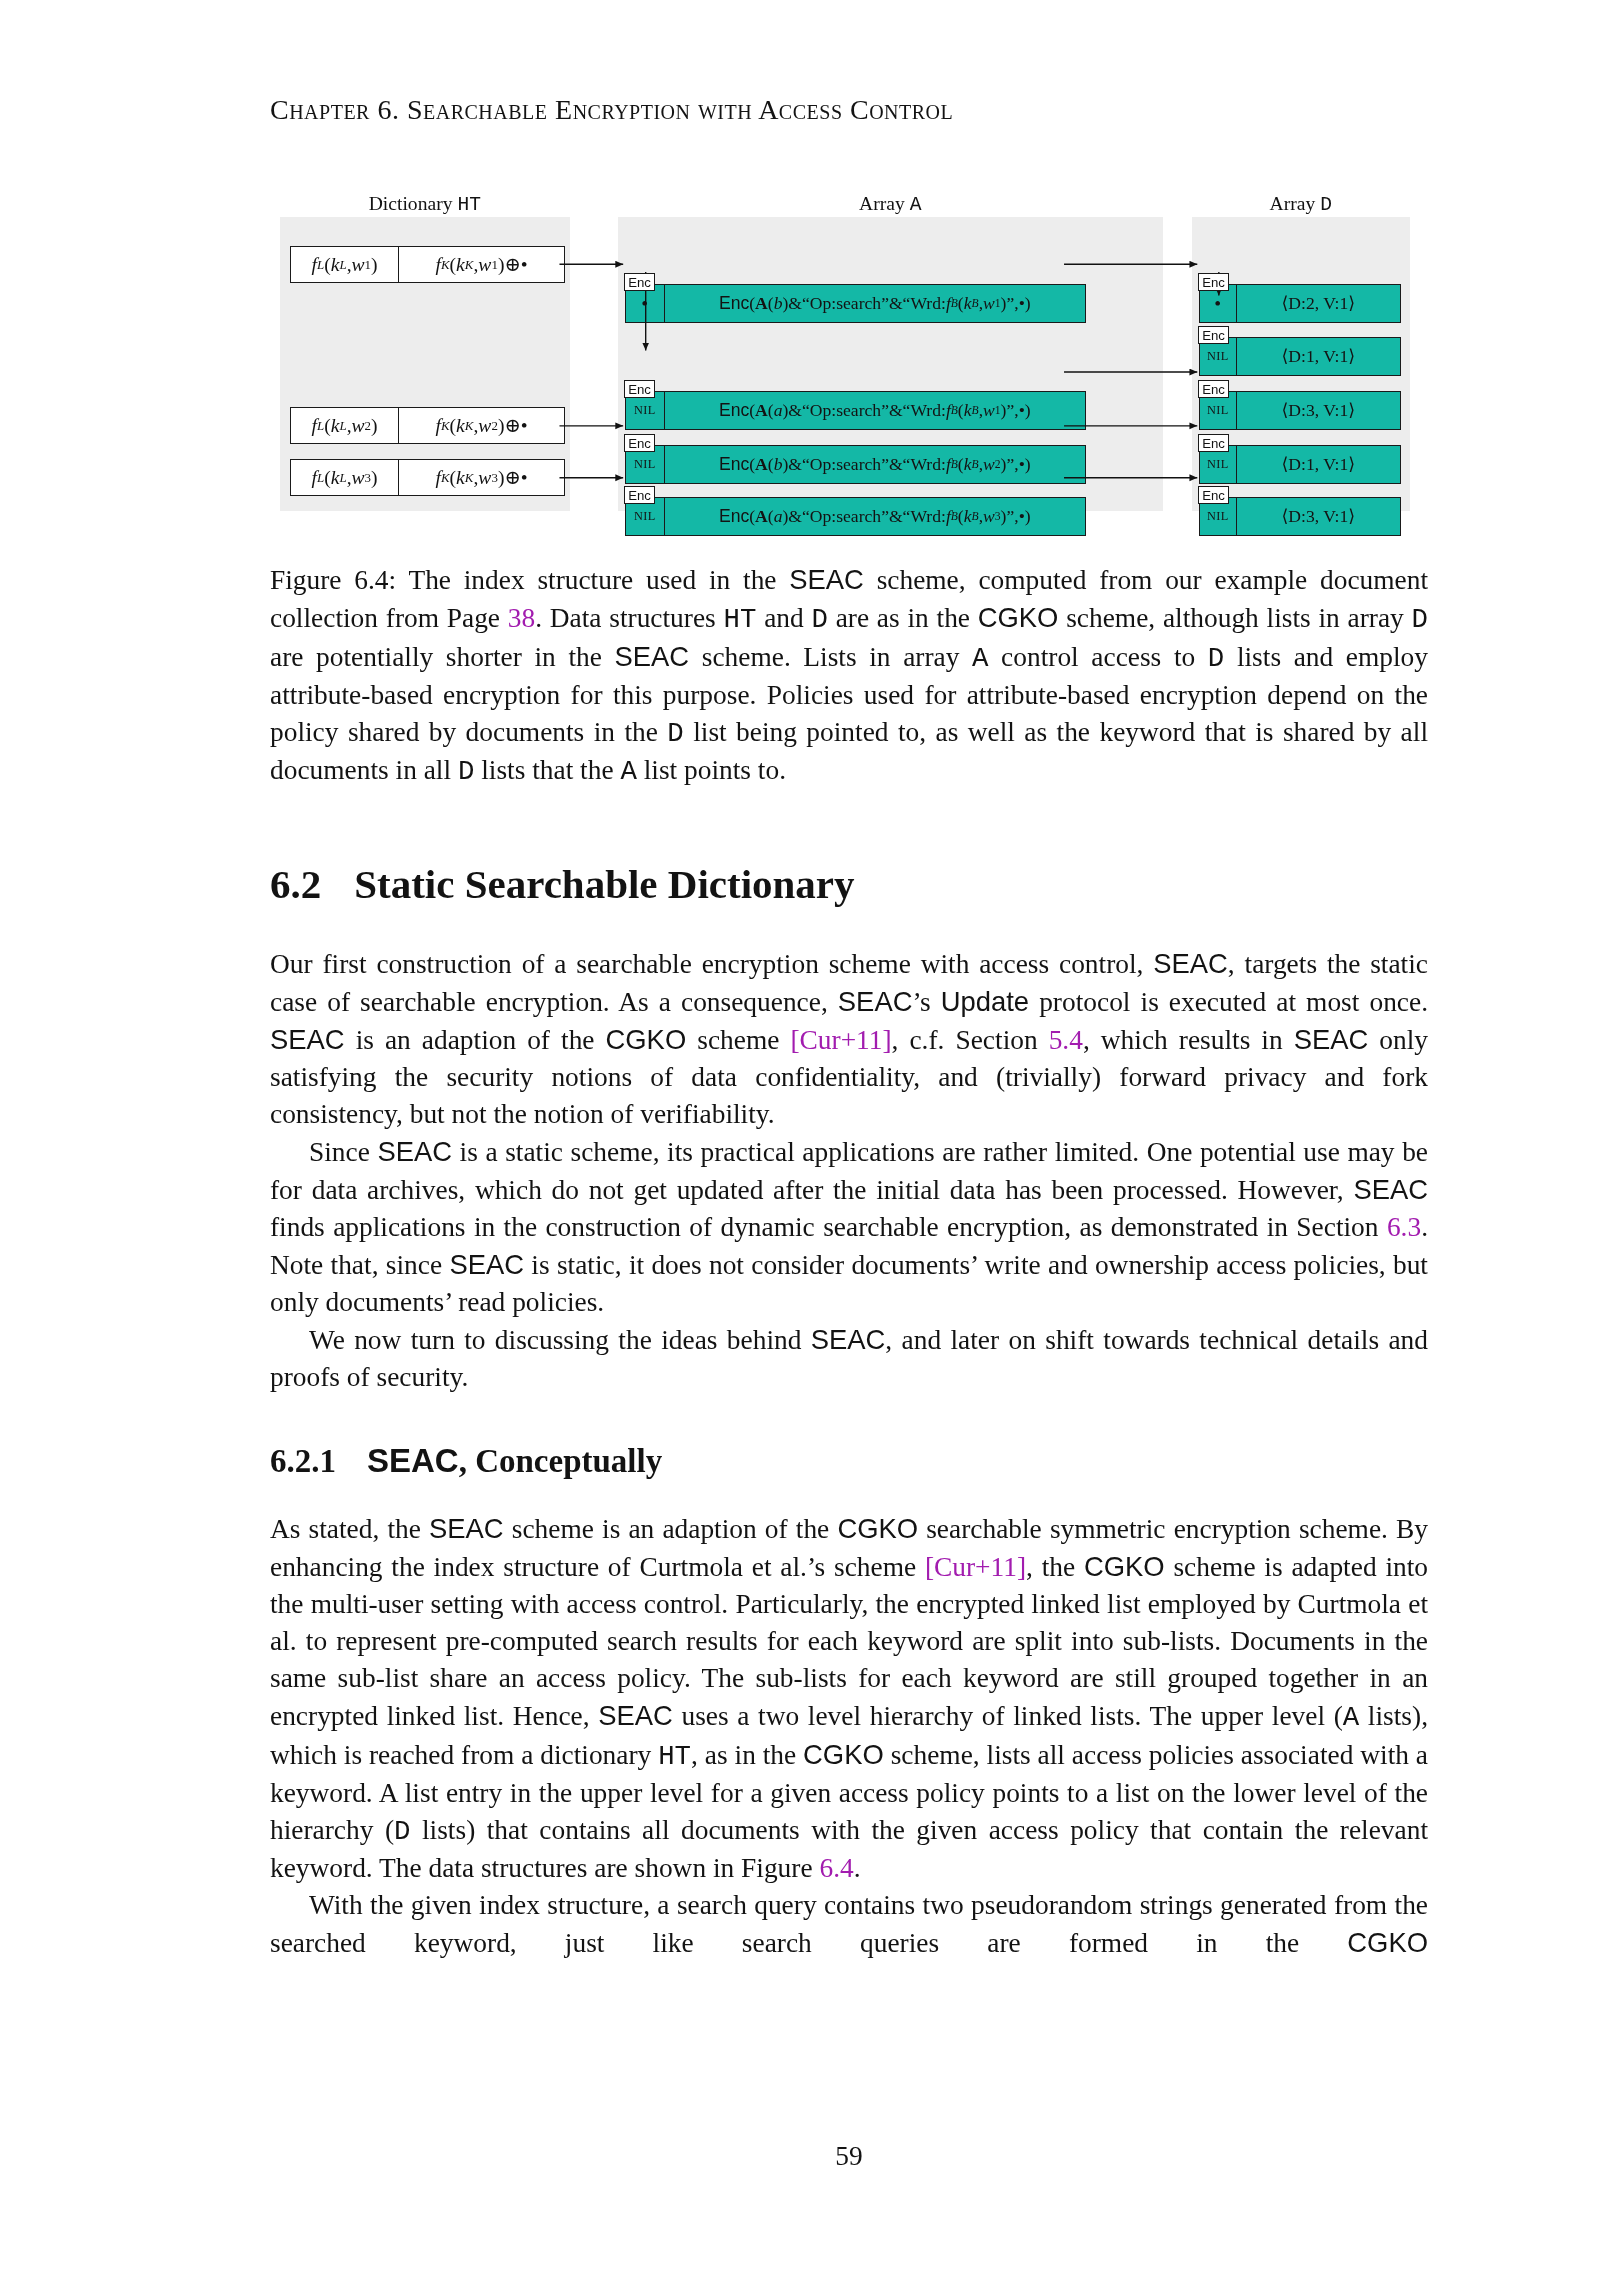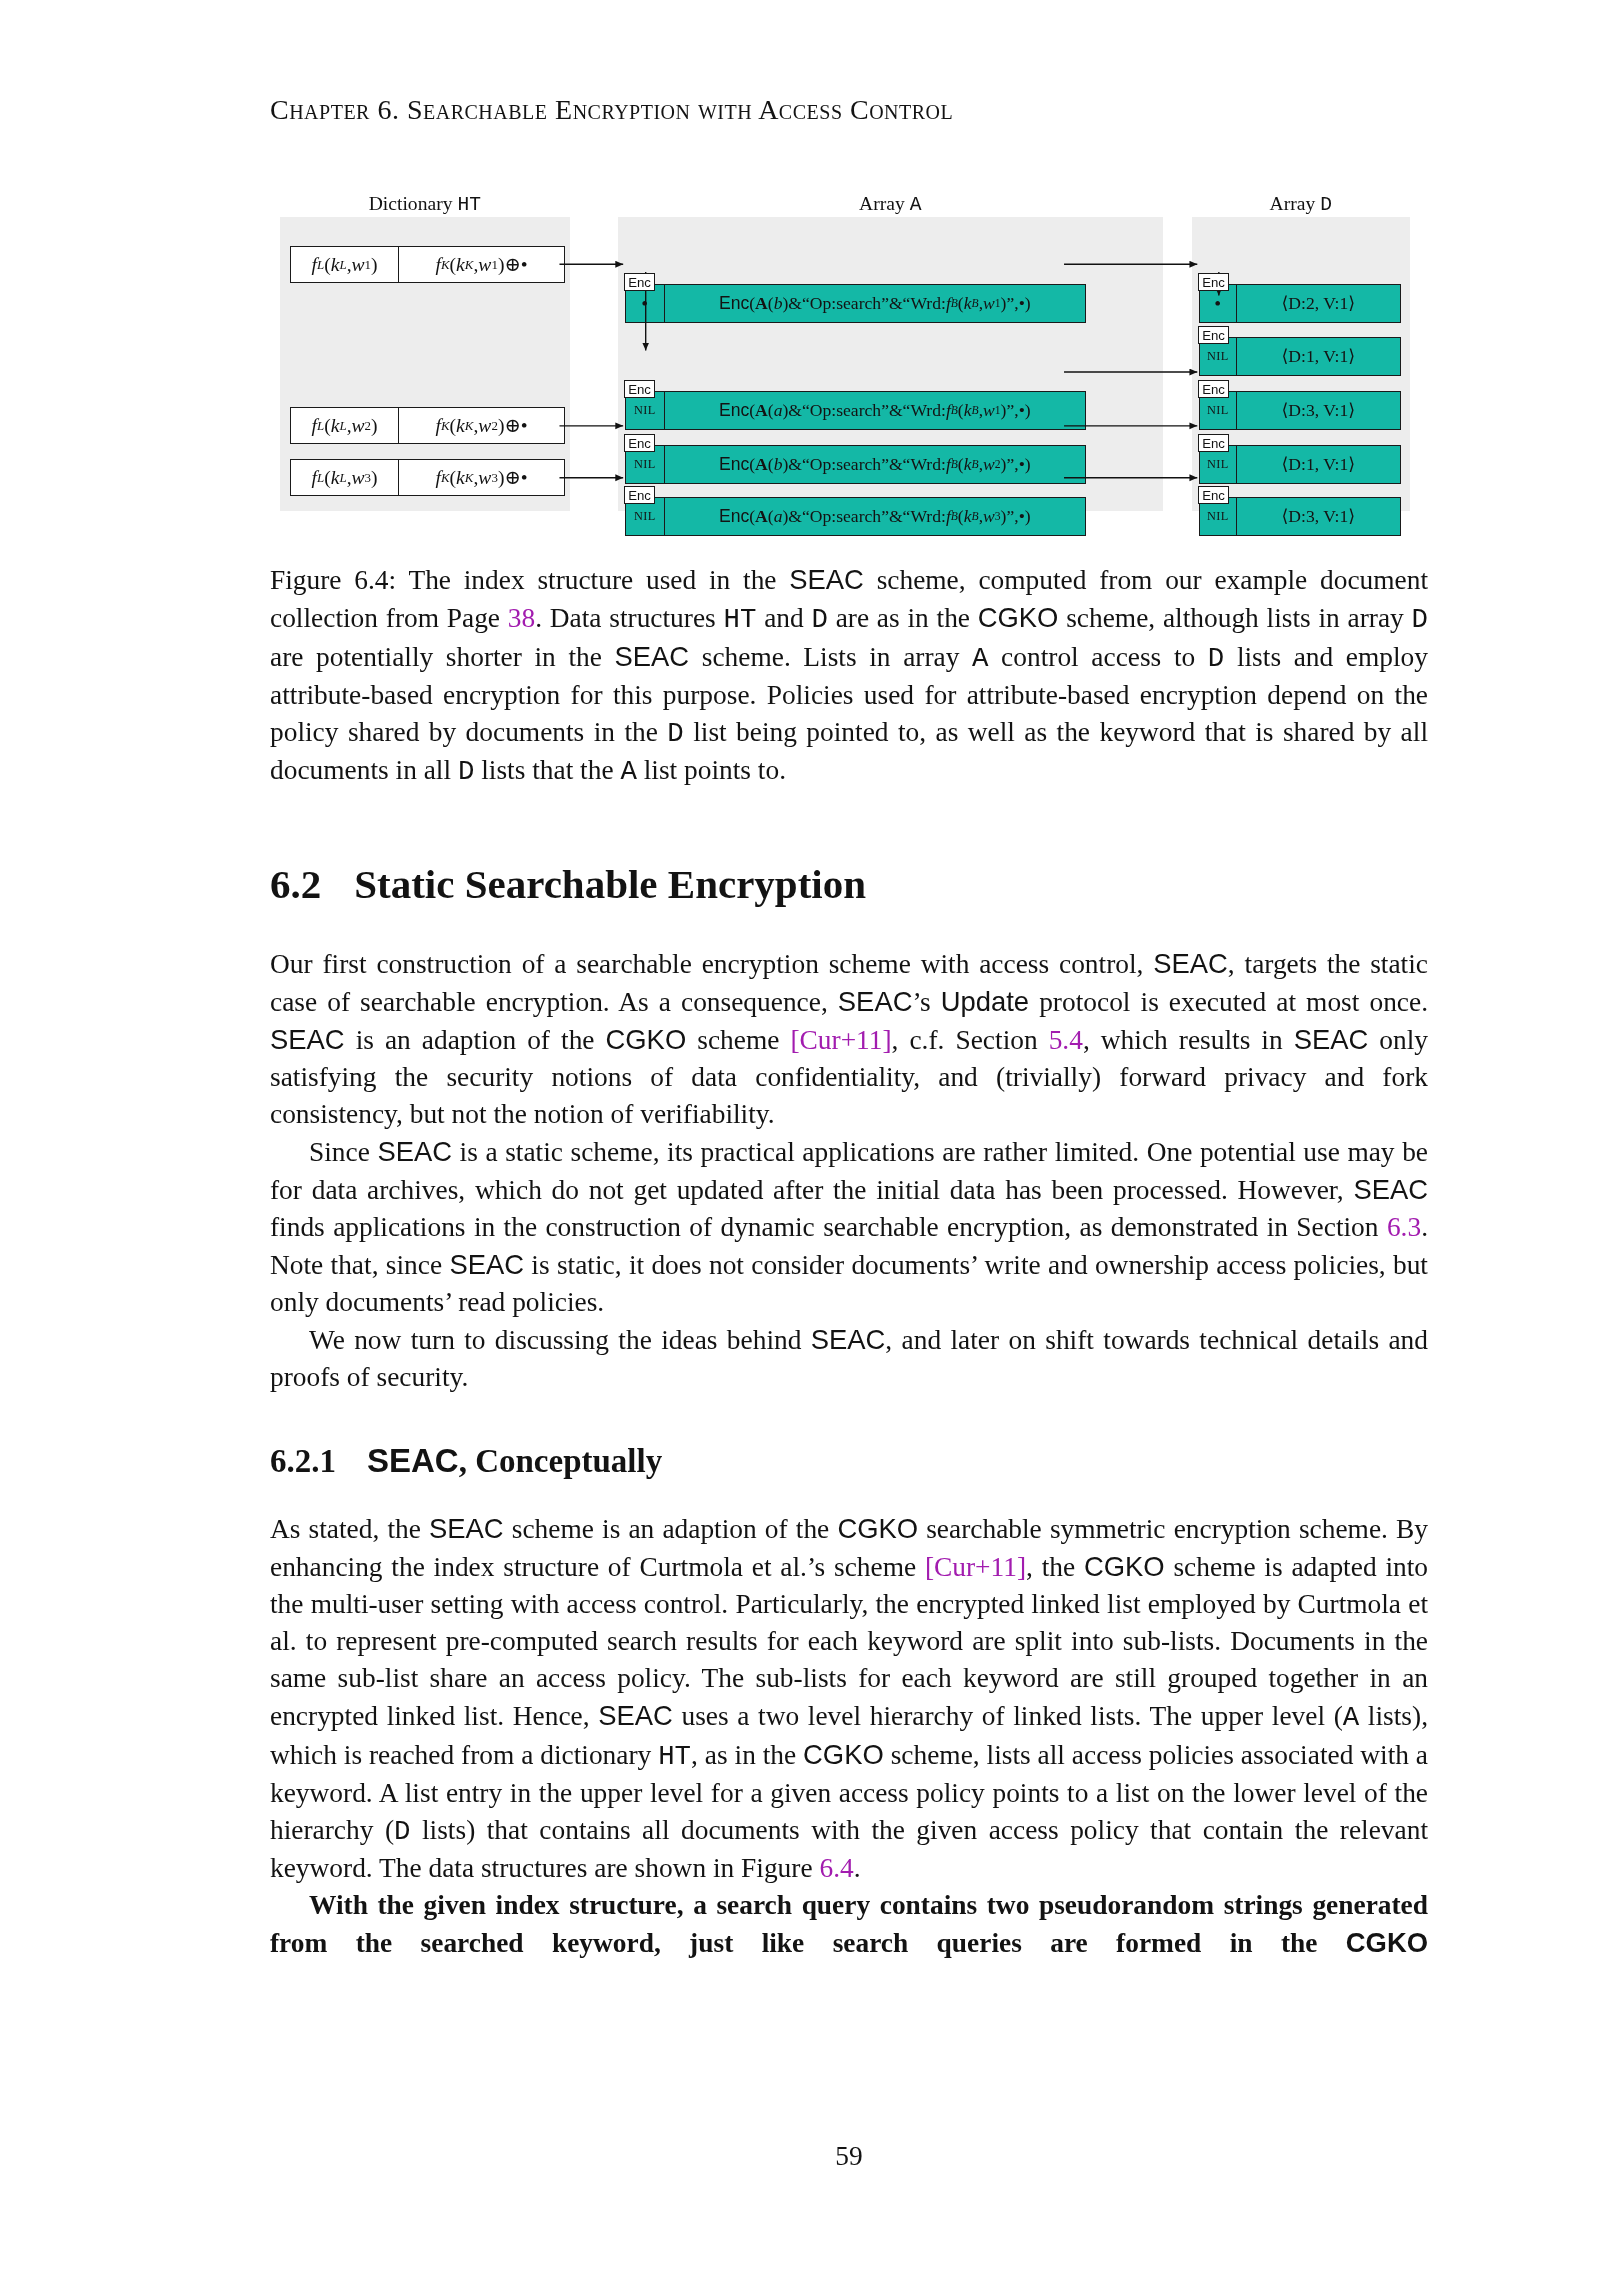--- a/index.html
+++ b/index.html
@@ -47,21 +47,21 @@
   .arrows { position:absolute; left:0; top:0; pointer-events:none; }
 
   
   .caption { margin-top:45px; font-size:27.4px; line-height:37px; text-align:justify; }
   .section-heading { margin:71px 0 37px; font-size:41px; line-height:47px; font-weight:bold; }
   .section-heading .sec-num { margin-right:33px; }
   .subsection-heading { margin:45px 0 29px; font-size:33px; line-height:39px; font-weight:bold; }
   .subsection-heading .sec-num { margin-right:31px;text-align:center; }
   .body-par { font-size:27.4px; line-height:37px; text-align:justify; }
   .indent { text-indent:39px; }
-  .last-justify { text-align-last:justify;font-weight:bold; }
+  .last-justify { text-align-last:justify; }
   .page-footer { position:absolute; left:270px; top:2141px; width:1158px; text-align:center; font-size:27.4px; }
 
   
   .sg-rm { }
   .sg-it { font-style:italic; }
   .sg-sf { font-family:"Liberation Sans","DejaVu Sans",sans-serif; }
   .sg-tt { font-family:"Liberation Mono","DejaVu Sans Mono",monospace; }
   .sg-sub,.sg-subit { font-size:66%; vertical-align:-0.28em; }
   .sg-subit { font-style:italic; }
   .sg-link { color:#a21caf; }
@@ -300,21 +300,21 @@
             <line x1="800" y1="253" x2="936" y2="253" marker-end="url(#ah)"></line>
             <line x1="800" y1="306" x2="936" y2="306" marker-end="url(#ah)"></line>
             <line x1="958" y1="96" x2="958" y2="120" marker-end="url(#ah)"></line>
           </g>
         </svg>
       </div>
 
       <figcaption class="caption"><span class="sg-rm">Figure 6.4: The index structure used in the </span><span class="sg-sf">SEAC</span><span class="sg-rm"> scheme, computed from our example document collection from Page </span><span class="sg-link">38</span><span class="sg-rm">. Data structures </span><span class="sg-tt">HT</span><span class="sg-rm"> and </span><span class="sg-tt">D</span><span class="sg-rm"> are as in the </span><span class="sg-sf">CGKO</span><span class="sg-rm"> scheme, although lists in array </span><span class="sg-tt">D</span><span class="sg-rm"> are potentially shorter in the </span><span class="sg-sf">SEAC</span><span class="sg-rm"> scheme. Lists in array </span><span class="sg-tt">A</span><span class="sg-rm"> control access to </span><span class="sg-tt">D</span><span class="sg-rm"> lists and employ attribute-based encryption for this purpose. Policies used for attribute-based encryption depend on the policy shared by documents in the </span><span class="sg-tt">D</span><span class="sg-rm"> list being pointed to, as well as the keyword that is shared by all documents in all </span><span class="sg-tt">D</span><span class="sg-rm"> lists that the </span><span class="sg-tt">A</span><span class="sg-rm"> list points to.</span></figcaption>
     </figure>
 
-    <h2 class="section-heading"><span class="sec-num">6.2</span><span>Static Searchable Encryption</span></h2>
+    <h2 class="section-heading"><span class="sec-num">6.2</span><span>Static Searchable Dictionary</span></h2>
 
     <p class="body-par"><span class="sg-rm">Our first construction of a searchable encryption scheme with access control, </span><span class="sg-sf">SEAC</span><span class="sg-rm">, targets the static case of searchable encryption. As a consequence, </span><span class="sg-sf">SEAC</span><span class="sg-rm">’s </span><span class="sg-sf">Update</span><span class="sg-rm"> protocol is executed at most once. </span><span class="sg-sf">SEAC</span><span class="sg-rm"> is an adaption of the </span><span class="sg-sf">CGKO</span><span class="sg-rm"> scheme </span><span class="sg-link">[Cur+11]</span><span class="sg-rm">, c.f. Section </span><span class="sg-link">5.4</span><span class="sg-rm">, which results in </span><span class="sg-sf">SEAC</span><span class="sg-rm"> only satisfying the security notions of data confidentiality, and (trivially) forward privacy and fork consistency, but not the notion of verifiability.</span></p>
     <p class="body-par indent"><span class="sg-rm">Since </span><span class="sg-sf">SEAC</span><span class="sg-rm"> is a static scheme, its practical applications are rather limited. One potential use may be for data archives, which do not get updated after the initial data has been processed. However, </span><span class="sg-sf">SEAC</span><span class="sg-rm"> finds applications in the construction of dynamic searchable encryption, as demonstrated in Section </span><span class="sg-link">6.3</span><span class="sg-rm">. Note that, since </span><span class="sg-sf">SEAC</span><span class="sg-rm"> is static, it does not consider documents’ write and ownership access policies, but only documents’ read policies.</span></p>
     <p class="body-par indent"><span class="sg-rm">We now turn to discussing the ideas behind </span><span class="sg-sf">SEAC</span><span class="sg-rm">, and later on shift towards technical details and proofs of security.</span></p>
 
     <h3 class="subsection-heading"><span class="sec-num">6.2.1</span><span><span class="sg-sf">SEAC</span><span class="sg-rm">, Conceptually</span></span></h3>
 
     <p class="body-par"><span class="sg-rm">As stated, the </span><span class="sg-sf">SEAC</span><span class="sg-rm"> scheme is an adaption of the </span><span class="sg-sf">CGKO</span><span class="sg-rm"> searchable symmetric encryption scheme. By enhancing the index structure of Curtmola et al.’s scheme </span><span class="sg-link">[Cur+11]</span><span class="sg-rm">, the </span><span class="sg-sf">CGKO</span><span class="sg-rm"> scheme is adapted into the multi-user setting with access control. Particularly, the encrypted linked list employed by Curtmola et al. to represent pre-computed search results for each keyword are split into sub-lists. Documents in the same sub-list share an access policy. The sub-lists for each keyword are still grouped together in an encrypted linked list. Hence, </span><span class="sg-sf">SEAC</span><span class="sg-rm"> uses a two level hierarchy of linked lists. The upper level (</span><span class="sg-tt">A</span><span class="sg-rm"> lists), which is reached from a dictionary </span><span class="sg-tt">HT</span><span class="sg-rm">, as in the </span><span class="sg-sf">CGKO</span><span class="sg-rm"> scheme, lists all access policies associated with a keyword. A list entry in the upper level for a given access policy points to a list on the lower level of the hierarchy (</span><span class="sg-tt">D</span><span class="sg-rm"> lists) that contains all documents with the given access policy that contain the relevant keyword. The data structures are shown in Figure </span><span class="sg-link">6.4</span><span class="sg-rm">.</span></p>
     <p class="body-par indent last-justify"><span class="sg-rm">With the given index structure, a search query contains two pseudorandom strings generated from the searched keyword, just like search queries are formed in the </span><span class="sg-sf">CGKO</span></p>
 

